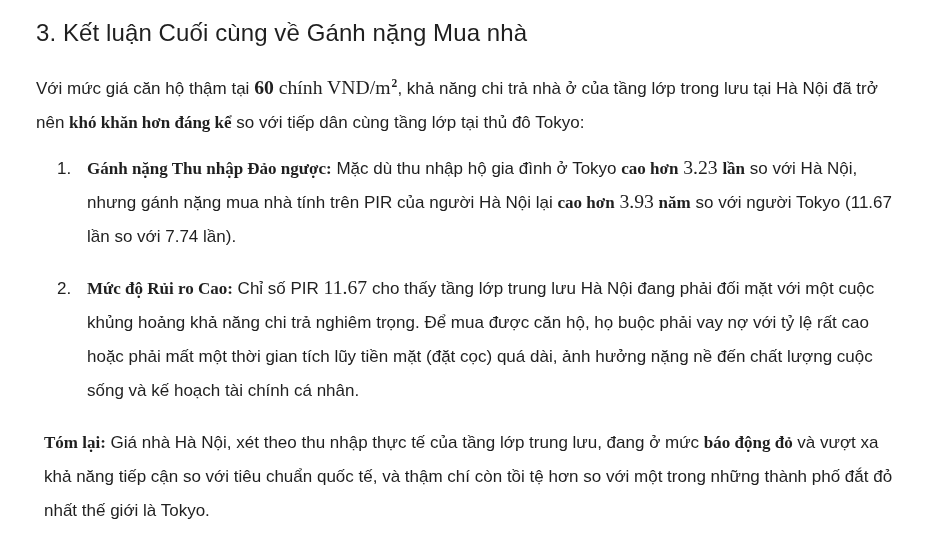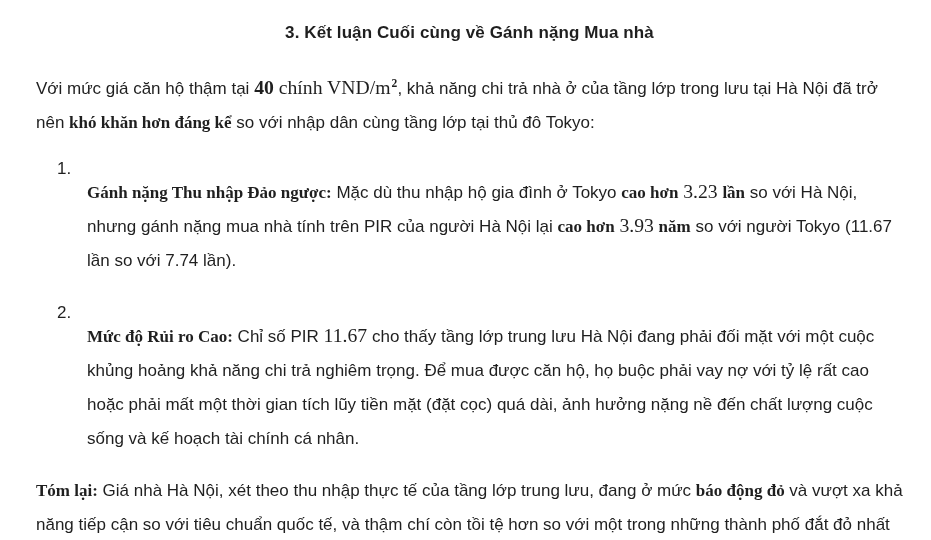--- a/index.html
+++ b/index.html
@@ -14,72 +14,71 @@
     font-family: "Liberation Sans", "DejaVu Sans", sans-serif;
     color: #1f1f1f;
   }
   .doc {
     box-sizing: border-box;
     width: 931px;
     padding: 18px 28px 16px 36px;
   }
   .doc h3 {
     margin: 0 0 24px 0;
-    font-size: 17px;
+    font-size: 24px;
     line-height: 30px;
-    font-weight: 700;
+    font-weight: 400;
     letter-spacing: 0.1px;
-    text-align: center;
   }
   .para, .li-body {
     font-size: 17px;
     line-height: 34px;
     font-weight: 400;
   }
   .intro { margin: 0 0 12px 0; }
-  .summary { margin: 0; }
+  .summary { margin: 8px; }
   ol.num-list {
     list-style: none;
     margin: 0 0 18px 0;
     padding: 0;
   }
   ol.num-list li {
     display: flex;
     align-items: flex-start;
   }
   ol.num-list li + li { margin-top: 18px; }
   .num {
     flex: none;
     width: 30px;
     margin-left: 21px;
     font-size: 17px;
     line-height: 34px;
   }
-  .li-body { flex: 1 1 auto; margin-top: 24px; }
+  .li-body { flex: 1 1 auto; }
   .b { font-weight: 700; font-family: Liberation Serif, serif; }
   .math {
     font-family: "Liberation Serif", "DejaVu Serif", serif;
     font-size: 1.16em;
     line-height: 1;
   }
   .sup {
     font-size: 0.68em;
     position: relative;
     top: -0.62em;
     margin-left: 1px;
   }
 </style>
 </head>
 <body>
 
 <div class="doc">
 
   <h3>3. Kết luận Cuối cùng về Gánh nặng Mua nhà</h3>
 
-  <p class="para intro"><span>Với mức giá căn hộ thậm tại </span><span class="b math">40</span><span class="math"> chính VND/m</span><span class="b math sup">2</span><span>, khả năng chi trả nhà ở của tầng lớp trong lưu tại Hà Nội đã trở nên </span><span class="b">khó khăn hơn đáng kể</span><span> so với nhập dân cùng tầng lớp tại thủ đô Tokyo:</span></p>
+  <p class="para intro"><span>Với mức giá căn hộ thậm tại </span><span class="b math">60</span><span class="math"> chính VND/m</span><span class="b math sup">2</span><span>, khả năng chi trả nhà ở của tầng lớp trong lưu tại Hà Nội đã trở nên </span><span class="b">khó khăn hơn đáng kể</span><span> so với tiếp dân cùng tầng lớp tại thủ đô Tokyo:</span></p>
 
   <ol class="num-list">
     <li>
       <span class="num">1.</span>
       <div class="li-body"><span class="b">Gánh nặng Thu nhập Đảo ngược:</span><span> Mặc dù thu nhập hộ gia đình ở Tokyo </span><span class="b">cao hơn</span><span> </span><span class="math">3.23</span><span> </span><span class="b">lần</span><span> so với Hà Nội, nhưng gánh nặng mua nhà tính trên PIR của người Hà Nội lại </span><span class="b">cao hơn</span><span> </span><span class="math">3.93</span><span> </span><span class="b">năm</span><span> so với người Tokyo (11.67 lần so với 7.74 lần).</span></div>
     </li>
     <li>
       <span class="num">2.</span>
       <div class="li-body"><span class="b">Mức độ Rủi ro Cao:</span><span> Chỉ số PIR </span><span class="math">11.67</span><span> cho thấy tầng lớp trung lưu Hà Nội đang phải đối mặt với một cuộc khủng hoảng khả năng chi trả nghiêm trọng. Để mua được căn hộ, họ buộc phải vay nợ với tỷ lệ rất cao hoặc phải mất một thời gian tích lũy tiền mặt (đặt cọc) quá dài, ảnh hưởng nặng nề đến chất lượng cuộc sống và kế hoạch tài chính cá nhân.</span></div>
     </li>

